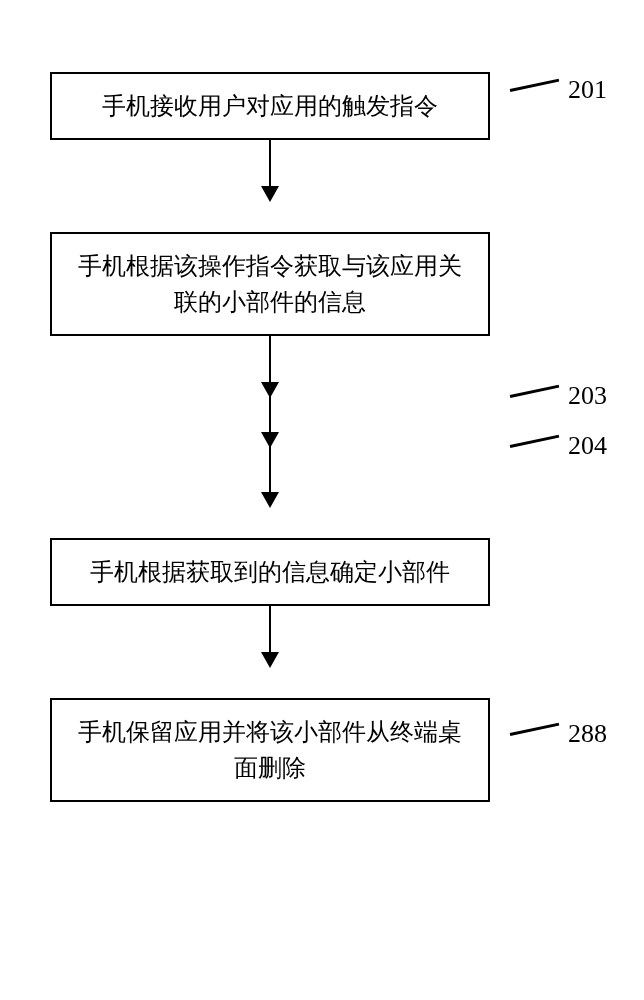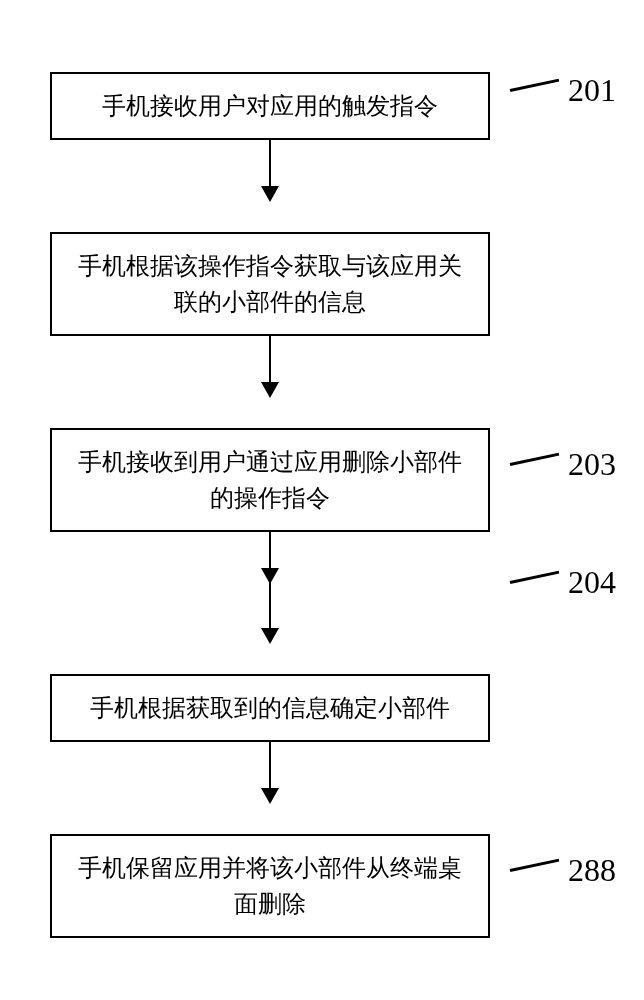--- a/index.html
+++ b/index.html
@@ -40,21 +40,21 @@
     }
     .step-box.tall {
       min-height: 90px;
     }
     .step-box.short {
       min-height: 60px;
     }
     .step-label {
       position: absolute;
       left: 460px;
-      font-size: 32px;
+      font-size: 26px;
       display: flex;
       align-items: center;
     }
     .label-line {
       width: 50px;
       height: 2.5px;
       background: #000;
       transform: rotate(-12deg);
       transform-origin: left center;
       margin-right: 8px;
@@ -108,23 +108,20 @@
     <div class="step-box tall">
       <span>手机根据该操作指令获取与该应用关联的小部件的信息</span>
     </div>
   </div>
 
   <div class="arrow-container">
     <div class="arrow h60"></div>
   </div>
 
   <div class="step-row">
-    <div class="step-box tall">
-      <span>手机接收到用户通过应用删除小部件的操作指令</span>
-    </div>
     <div class="step-label">
       <div class="label-line"></div>
       <span>203</span>
     </div>
   </div>
 
   <div class="arrow-container">
     <div class="arrow h50"></div>
   </div>
 

